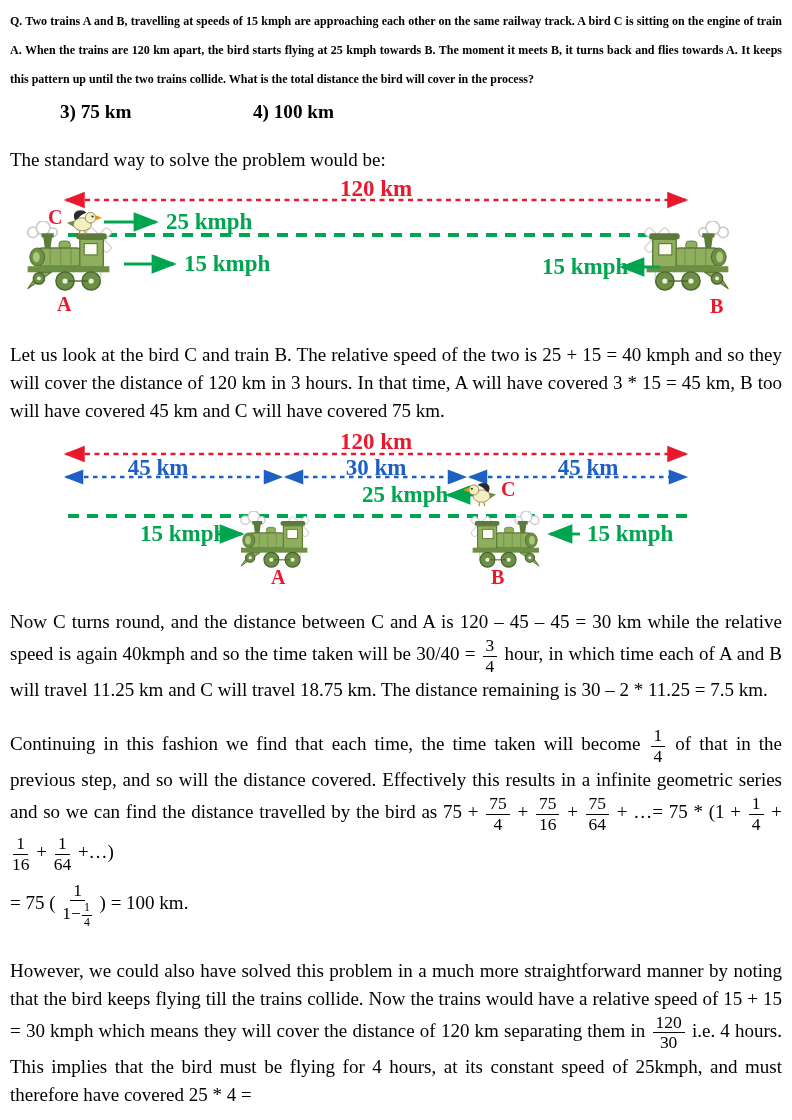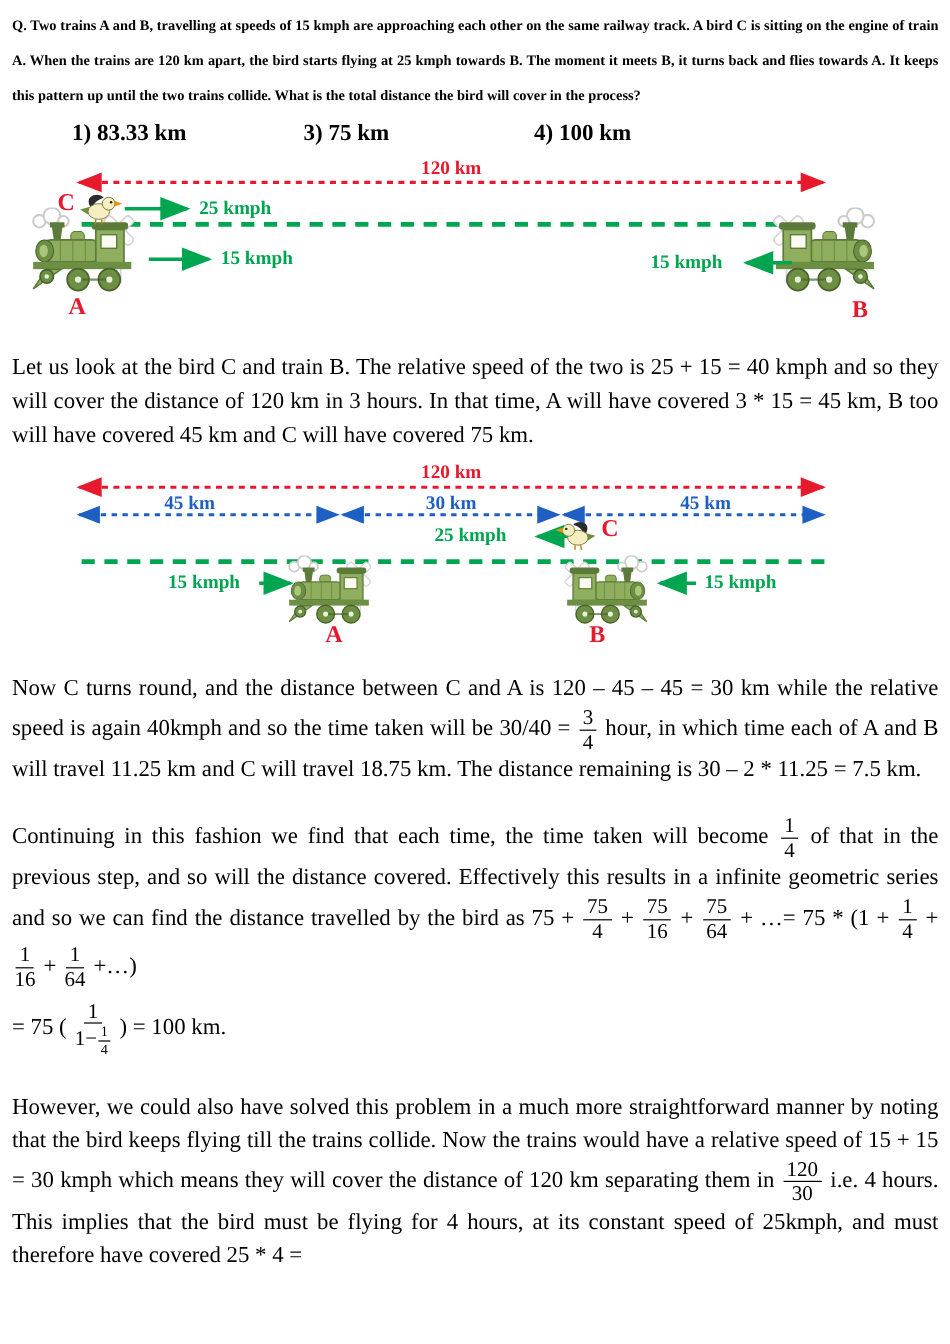--- a/index.html
+++ b/index.html
@@ -9,21 +9,21 @@
   p{margin:0}
   .just{text-align:justify}
   .q{font-weight:700;font-size:12px;line-height:29px}
   .options{display:grid;grid-template-columns:193px 192px 191px 1fr;
            padding-left:50px;margin-top:3px;font-weight:700;font-size:19.2px;line-height:29px}
   .intro{margin-top:20px}
   .diagram{position:relative}
   .d1{height:150px;margin-top:1px}
   .d2{height:163px;margin-top:2px}
   .dsvg{position:absolute;left:0;top:0}
-  .dlabel{position:absolute;font-weight:700;font-size:16px;line-height:20px;white-space:nowrap}
+  .dlabel{position:absolute;font-weight:700;font-size:23px;line-height:20px;white-space:nowrap}
   .big{font-size:20px}
   .ctr{transform:translateX(-50%)}
   .red{color:var(--red)} .green{color:var(--green)} .blue{color:var(--blue)}
   .mt16{margin-top:18px} .mt22{margin-top:22px} .mt28{margin-top:28px}
   .mt6{margin-top:6px} .mt9{margin-top:16px}
   .s-red{stroke:var(--red);stroke-width:2.6;stroke-dasharray:5 4.5;fill:none}
   .s-blue{stroke:var(--blue);stroke-width:2.4;stroke-dasharray:4.5 4.5;fill:none}
   .s-green{stroke:var(--green);stroke-width:2.8;fill:none}
   .s-green-d{stroke:var(--green);stroke-width:3.8;stroke-dasharray:11 8;fill:none}
   .fill-red{fill:var(--red)} .fill-green{fill:var(--green)} .fill-blue{fill:var(--blue)}
@@ -96,25 +96,25 @@
       <path d="M17,30 L16,35 M23,30 L23,35" stroke="#b8860b" stroke-width="1.5"></path>
     </symbol>
   </defs>
 </svg>
 
 <div class="page">
 
   <p class="q just">Q. Two trains A and B, travelling at speeds of 15 kmph are approaching each other on the same railway track. A bird C is sitting on the engine of train A. When the trains are 120 km apart, the bird starts flying at 25 kmph towards B. The moment it meets B, it turns back and flies towards A. It keeps this pattern up until the two trains collide. What is the total distance the bird will cover in the process?</p>
 
   <div class="options">
-    <span>1) 83.33 km</span>
     <span>3) 75 km</span>
     <span>4) 100 km</span>
   </div>
 
+  <p class="intro">The standard way to solve the problem would be:</p>
 
   <div class="diagram d1">
     <svg class="dsvg" width="772" height="150">
       <line x1="56" y1="25" x2="676" y2="25" class="s-red" marker-start="url(#mred)" marker-end="url(#mred)"></line>
       <line x1="58" y1="60" x2="662" y2="60" class="s-green-d"></line>
       <line x1="94" y1="47" x2="146" y2="47" class="s-green" marker-end="url(#mgreen)"></line>
       <use href="#loco" x="14" y="46" width="96" height="80"></use>
       <line x1="114" y1="89" x2="164" y2="89" class="s-green" marker-end="url(#mgreen)"></line>
       <g transform="translate(722,46) scale(-1,1)">
         <use href="#loco" width="96" height="80"></use>

